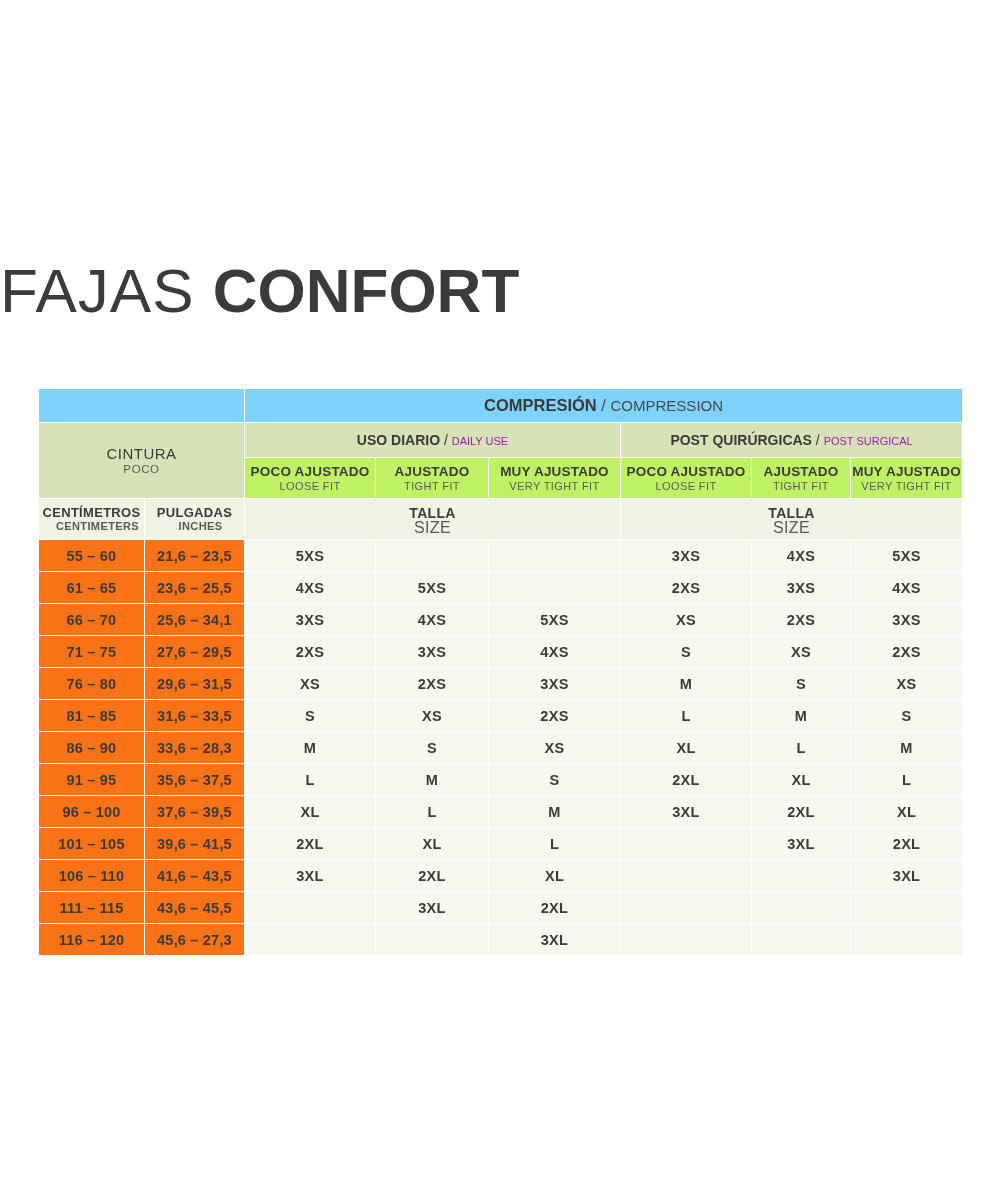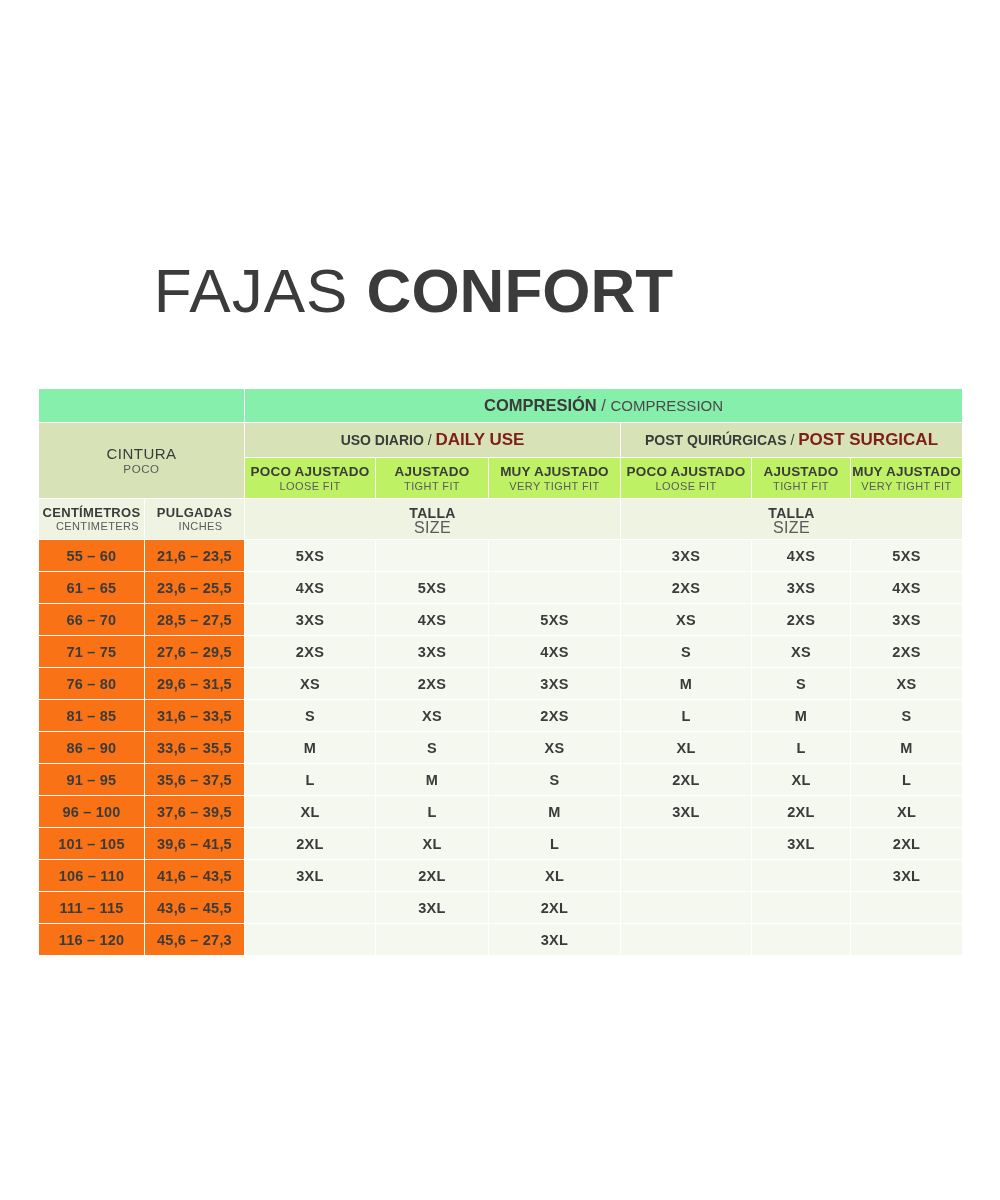--- a/index.html
+++ b/index.html
@@ -21,21 +21,21 @@
     height: 1200px;
     position: relative;
   }
 
   
   .title-wrap {
     position: absolute;
     top: 255px;
     left: 0;
     width: 827px;
-    text-align: center;
+    text-align: left;
     padding-left: 0px;
   }
   .title {
     font-size: 62px;
     letter-spacing: 1px;
     color: #3b3b3b;
     white-space: nowrap;
     display: inline-block;
   }
   .title .light { font-weight: 300; }
@@ -64,21 +64,21 @@
   col.c-cm   { width: 106px; }
   col.c-in   { width: 100px; }
   col.c-g1a  { width: 131px; }
   col.c-g1b  { width: 113px; }
   col.c-g1c  { width: 132px; }
   col.c-g2a  { width: 131px; }
   col.c-g2b  { width: 99px; }
   col.c-g2c  { width: 112px; }
 
   
-  .band-green   { background: #86efac; margin-left: 28px; }
+  .band-green   { background: #7dd3fc; margin-left: 28px; }
   .band-green2  { background: #d7e3b6; }
   .band-light   { background: #bef264; }
   .band-lighter { background: #eef3e2; }
   .cell-blank   { background: #f97316; }
   .cell-blank-alt { background: #f5f8ee; }
 
   .row-h1 td { height: 33px; }
   .row-h3 td { height: 34px; }
   .row-h4 td { height: 40px; }
   .row-data td { height: 31px; }
@@ -89,21 +89,21 @@
   }
   .hdr-main b { font-weight: 700; }
   .hdr-main .slash { font-weight: 400; color: #4a4a4a; }
   .hdr-main .en { font-weight: 400; font-size: 15px; color: #4a4a4a; }
 
   .hdr-sub {
     font-size: 14px;
     color: #3b3b3b;
   }
   .hdr-sub b { font-weight: 700; margin-top: 37px; }
-  .hdr-sub .en { font-weight: 700; font-size: 17px; color: #7f1d1d; }
+  .hdr-sub .en { font-weight: 400; font-size: 11px; color: #a21caf; }
 
   .two-line-es {
     display: block;
     font-weight: 700;
     font-size: 13.5px;
     letter-spacing: 0.2px;
     line-height: 15px;
     color: #3b3b3b;
   }
   .two-line-en {
@@ -135,21 +135,21 @@
   .unit-es {
     display: block;
     font-weight: 700;
     font-size: 13px;
     letter-spacing: 0.3px;
     line-height: 15px;
     color: #3b3b3b;
   }
   .unit-en {
     display: block;
-    font-weight: 400;
+    font-weight: 700;
     font-size: 11px;
     letter-spacing: 0.4px;
     line-height: 13px;
     color: #5a5a5a;
     padding-left: 12px;
   }
 
   .talla-es {
     display: block;
     font-weight: 700;
@@ -287,21 +287,21 @@
           <td class="cell-blank meas">23,6 – 25,5</td>
           <td class="cell-blank-alt size">4XS</td>
           <td class="cell-blank-alt size">5XS</td>
           <td class="cell-blank-alt size"></td>
           <td class="cell-blank-alt size">2XS</td>
           <td class="cell-blank-alt size">3XS</td>
           <td class="cell-blank-alt size">4XS</td>
         </tr>
         <tr class="row-data">
           <td class="cell-blank meas">66 – 70</td>
-          <td class="cell-blank meas">28,5 – 27,5</td>
+          <td class="cell-blank meas">25,6 – 34,1</td>
           <td class="cell-blank-alt size">3XS</td>
           <td class="cell-blank-alt size">4XS</td>
           <td class="cell-blank-alt size">5XS</td>
           <td class="cell-blank-alt size">XS</td>
           <td class="cell-blank-alt size">2XS</td>
           <td class="cell-blank-alt size">3XS</td>
         </tr>
         <tr class="row-data">
           <td class="cell-blank meas">71 – 75</td>
           <td class="cell-blank meas">27,6 – 29,5</td>
@@ -327,21 +327,21 @@
           <td class="cell-blank meas">31,6 – 33,5</td>
           <td class="cell-blank-alt size">S</td>
           <td class="cell-blank-alt size">XS</td>
           <td class="cell-blank-alt size">2XS</td>
           <td class="cell-blank-alt size">L</td>
           <td class="cell-blank-alt size">M</td>
           <td class="cell-blank-alt size">S</td>
         </tr>
         <tr class="row-data">
           <td class="cell-blank meas">86 – 90</td>
-          <td class="cell-blank meas">33,6 – 35,5</td>
+          <td class="cell-blank meas">33,6 – 28,3</td>
           <td class="cell-blank-alt size">M</td>
           <td class="cell-blank-alt size">S</td>
           <td class="cell-blank-alt size">XS</td>
           <td class="cell-blank-alt size">XL</td>
           <td class="cell-blank-alt size">L</td>
           <td class="cell-blank-alt size">M</td>
         </tr>
         <tr class="row-data">
           <td class="cell-blank meas">91 – 95</td>
           <td class="cell-blank meas">35,6 – 37,5</td>

